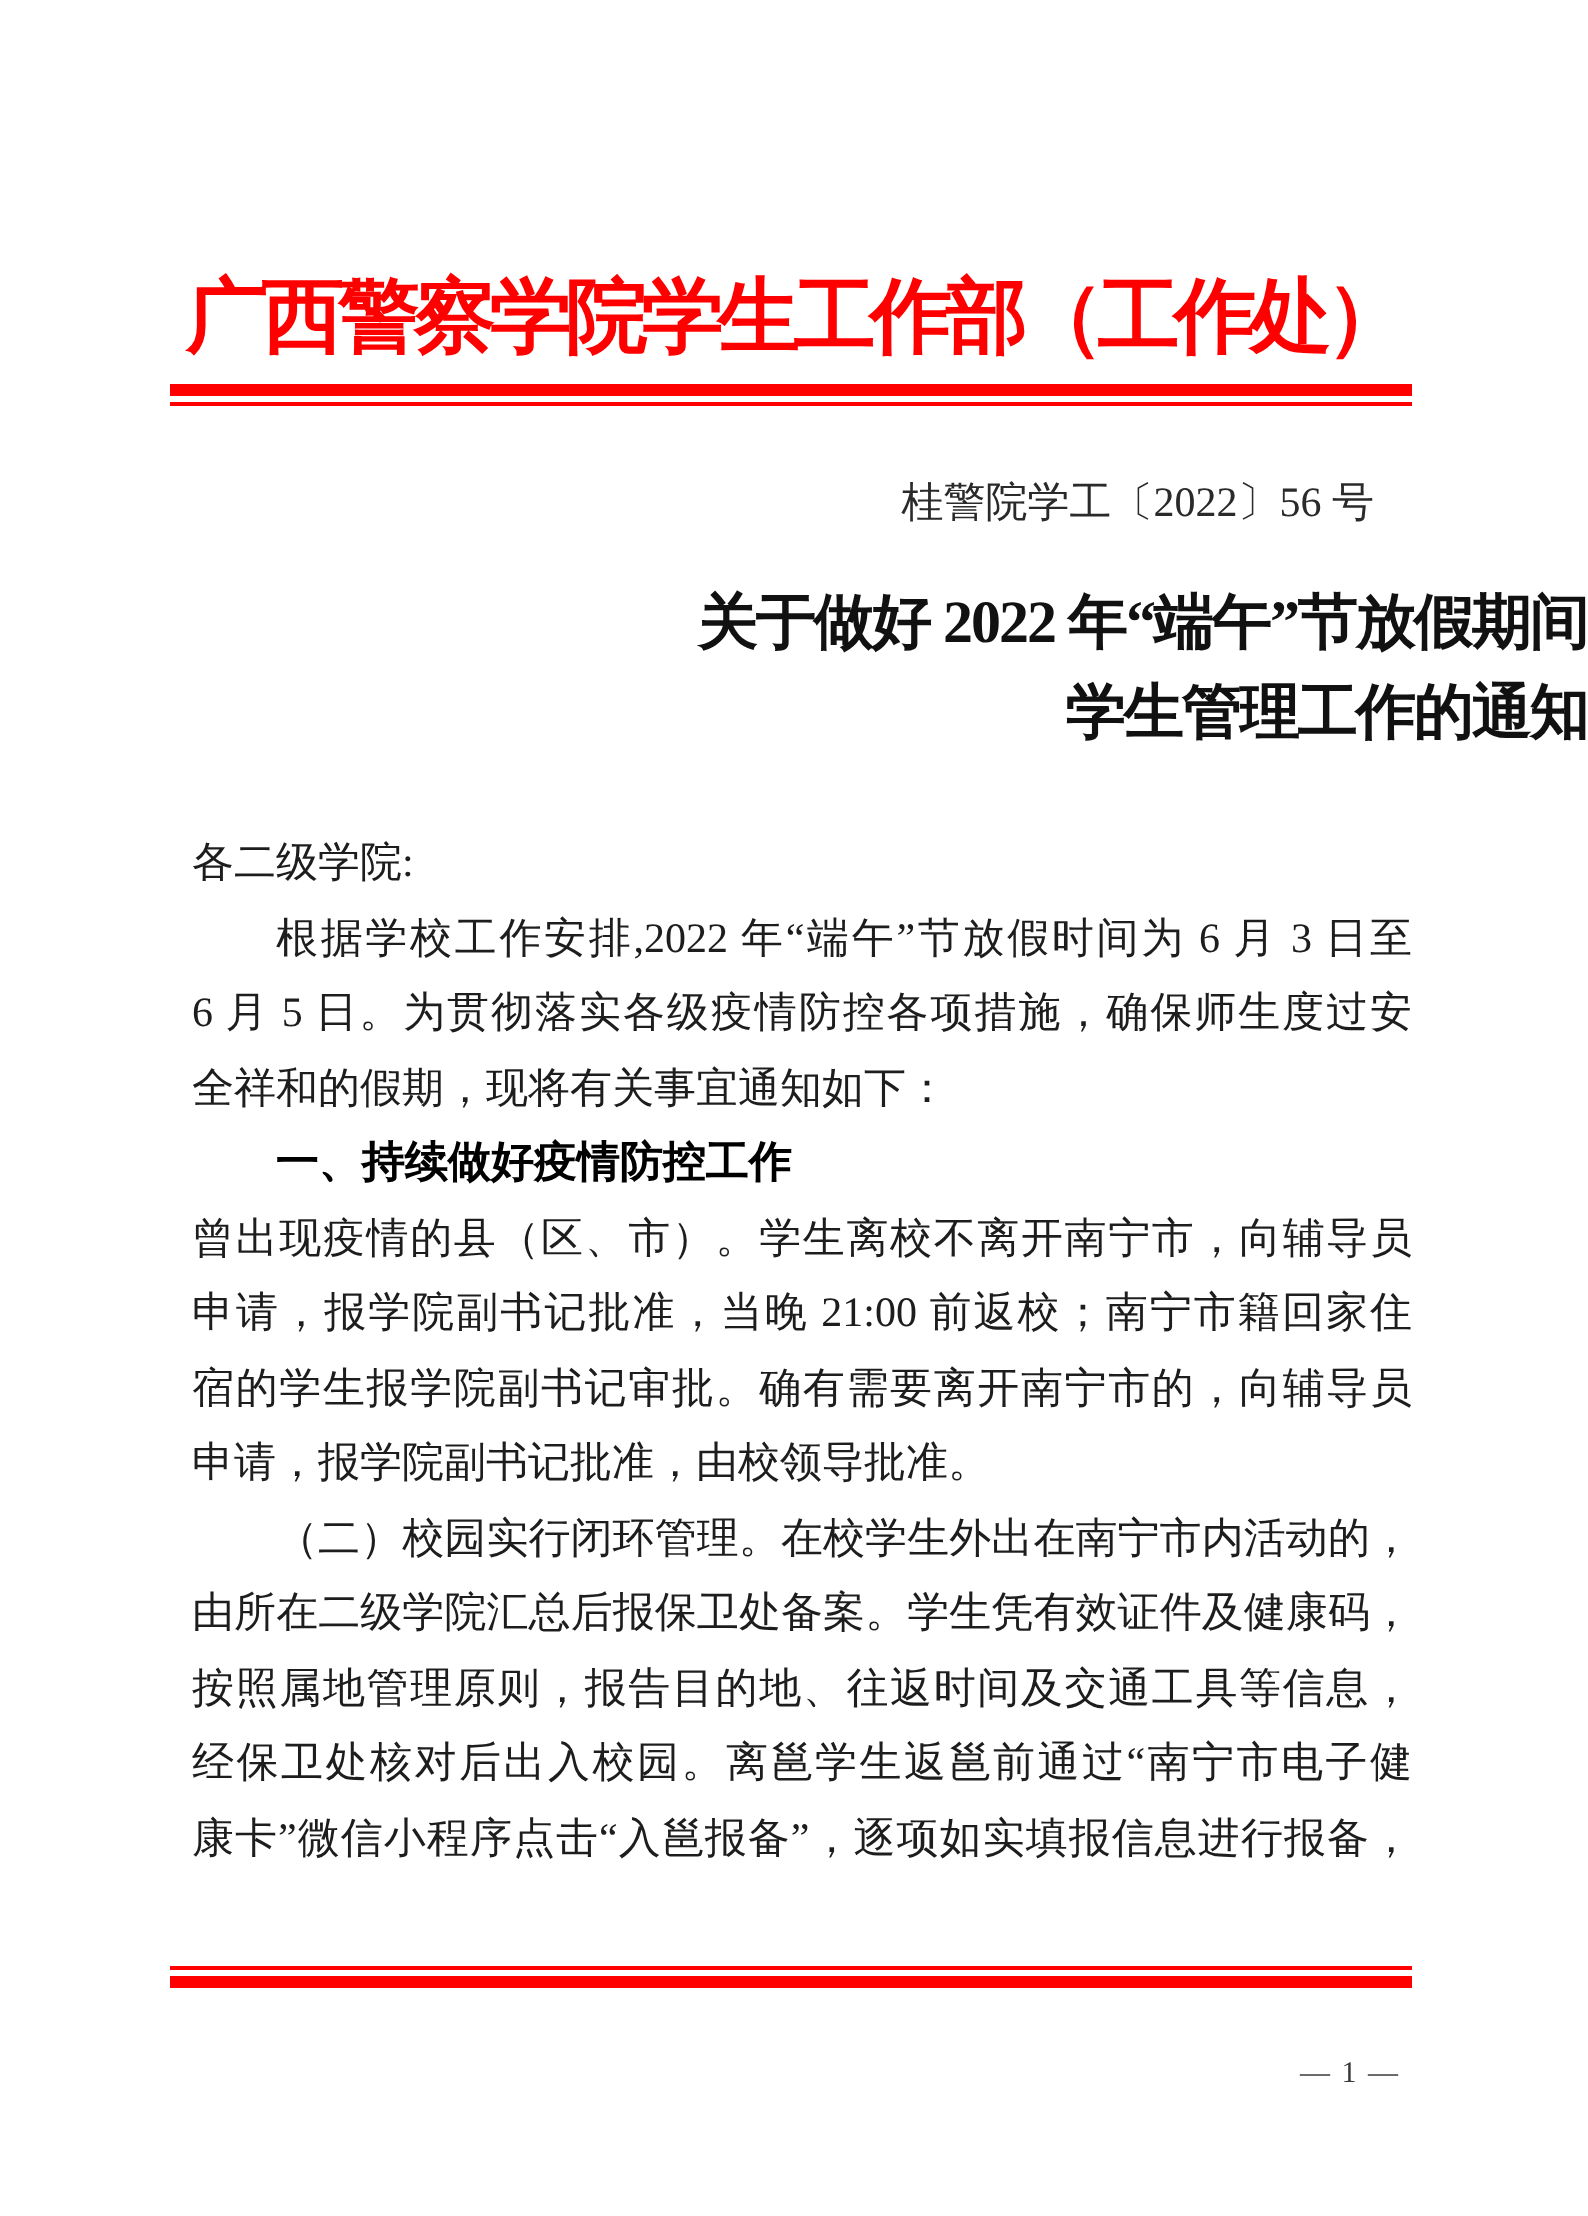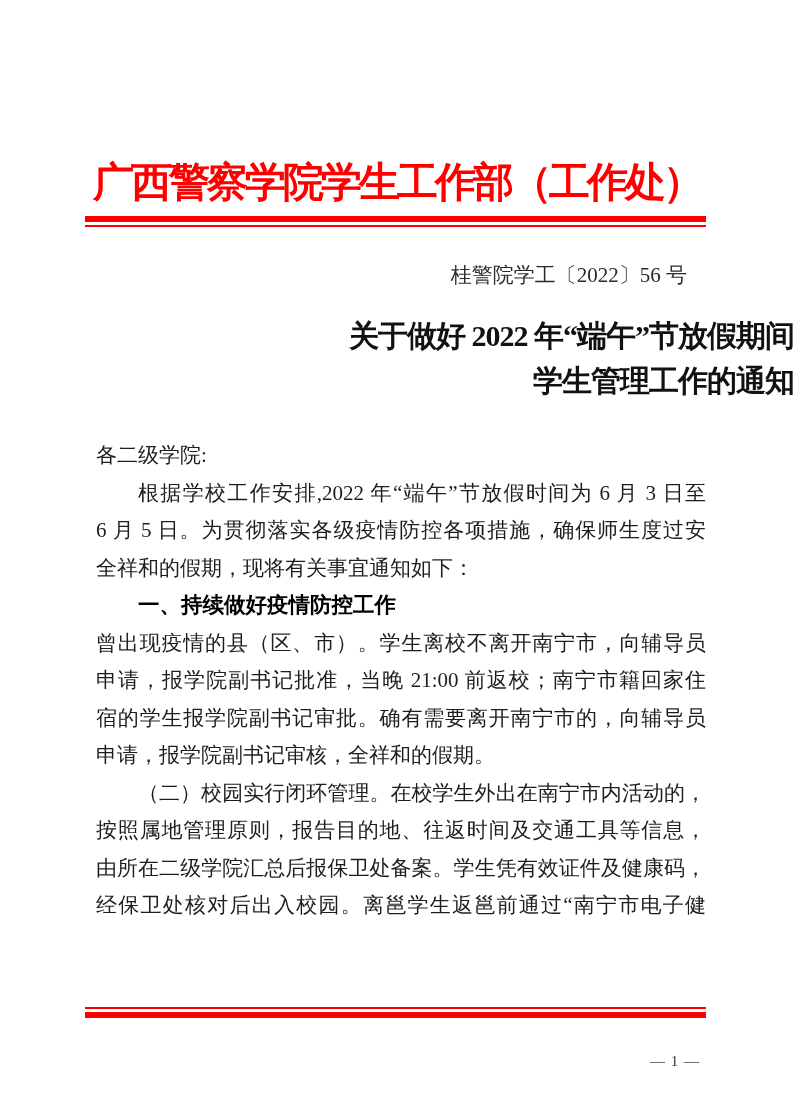--- a/index.html
+++ b/index.html
@@ -5,21 +5,20 @@
   :root { --red:#FF0000; --ink:#1d1d1d; }
   * { margin:0; padding:0; box-sizing:border-box; }
   html,body { background:#ffffff; }
   .page {
     position:relative;
     width:794px; height:1080px;
     background:#ffffff;
     overflow:hidden;
     font-family:"Liberation Serif","DejaVu Serif",serif;
     color:var(--ink);
-    margin-top:24px;
   }
   .red-header-title {
     position:absolute; top:131px; left:0; width:100%;
     text-align:center;
     font-size:41px; font-weight:bold;
     letter-spacing:-3px;
     color:var(--red);
     white-space:nowrap;
   }
   .rule { position:absolute; left:85px; width:621px; }
@@ -87,25 +86,26 @@
 
   <div class="doc-body" id="doc-body">
       <div class="line">各二级学院:</div>
       <div class="line fill indent">根据学校工作安排,2022 年“端午”节放假时间为 6 月 3 日至</div>
       <div class="line fill">6 月 5 日。为贯彻落实各级疫情防控各项措施，确保师生度过安</div>
       <div class="line">全祥和的假期，现将有关事宜通知如下：</div>
       <div class="line indent bold-head">一、持续做好疫情防控工作</div>
       <div class="line fill">曾出现疫情的县（区、市）。学生离校不离开南宁市，向辅导员</div>
       <div class="line fill">申请，报学院副书记批准，当晚 21:00 前返校；南宁市籍回家住</div>
       <div class="line fill">宿的学生报学院副书记审批。确有需要离开南宁市的，向辅导员</div>
-      <div class="line">申请，报学院副书记审核，全祥和的假期。</div>
+      <div class="line">申请，报学院副书记批准，由校领导批准。</div>
       <div class="line fill indent">（二）校园实行闭环管理。在校学生外出在南宁市内活动的，</div>
+      <div class="line fill">由所在二级学院汇总后报保卫处备案。学生凭有效证件及健康码，</div>
       <div class="line fill">按照属地管理原则，报告目的地、往返时间及交通工具等信息，</div>
-      <div class="line fill">由所在二级学院汇总后报保卫处备案。学生凭有效证件及健康码，</div>
       <div class="line fill">经保卫处核对后出入校园。离邕学生返邕前通过“南宁市电子健</div>
+      <div class="line fill">康卡”微信小程序点击“入邕报备”，逐项如实填报信息进行报备，</div>
     </div>
 
   <div class="rule rule-bottom">
     <div class="bar thin"></div>
     <div class="bar thick"></div>
   </div>
 
   <div class="page-number">— 1 —</div>
 
 </div>

